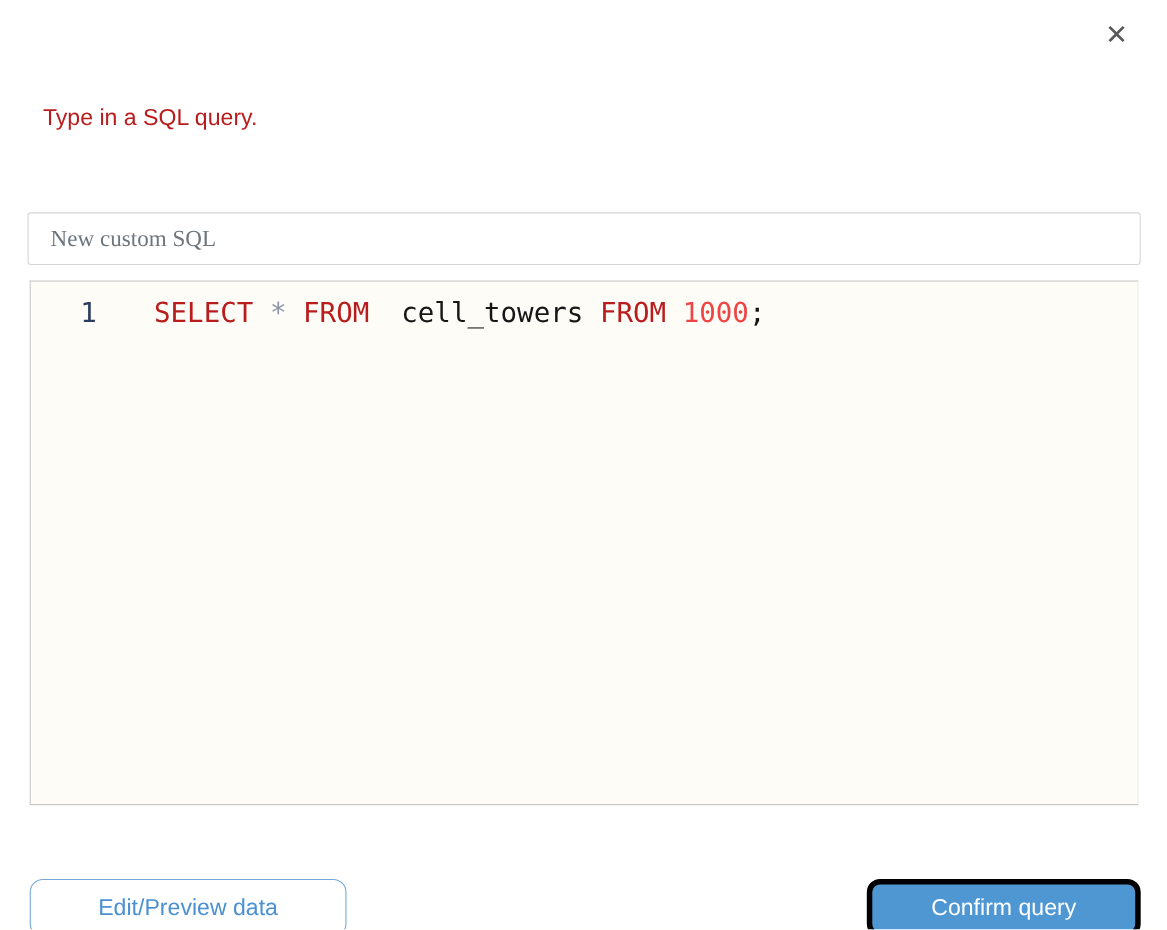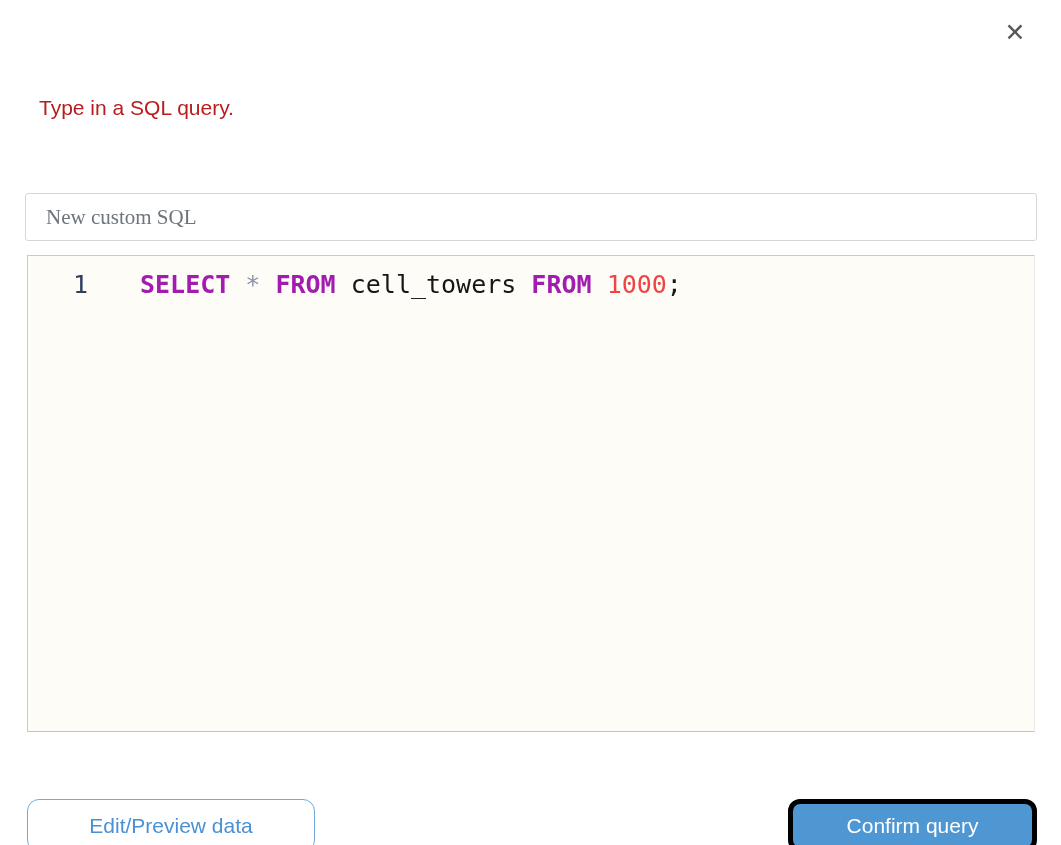--- a/index.html
+++ b/index.html
@@ -93,23 +93,23 @@
     flex: 0 0 60px;
     text-align: right;
     color: #2c3e5f;
     user-select: none;
   }
   .code {
     margin-left: 52px;
     white-space: pre;
   }
   .code span { white-space: pre; }
-  .tok-kw    { color: #a21caf; font-weight: bold; }
+  .tok-kw    { color: #b91c1c; }
   .tok-op    { color: #8a93a8; }
-  .tok-id    { color: #161616; }
+  .tok-id    { color: #161616; margin-left: 14px; }
   .tok-num   { color: #ef4444; }
   .tok-punct { color: #161616; }
   .btn {
     position: absolute;
     top: 799px;
     height: 53px;
     box-sizing: border-box;
     border-radius: 12px;
     font-family: "Liberation Sans", "DejaVu Sans", sans-serif;
     font-size: 21px;

